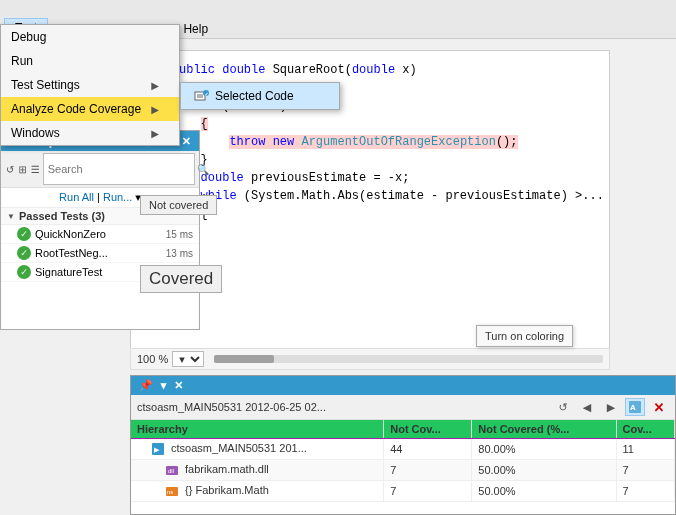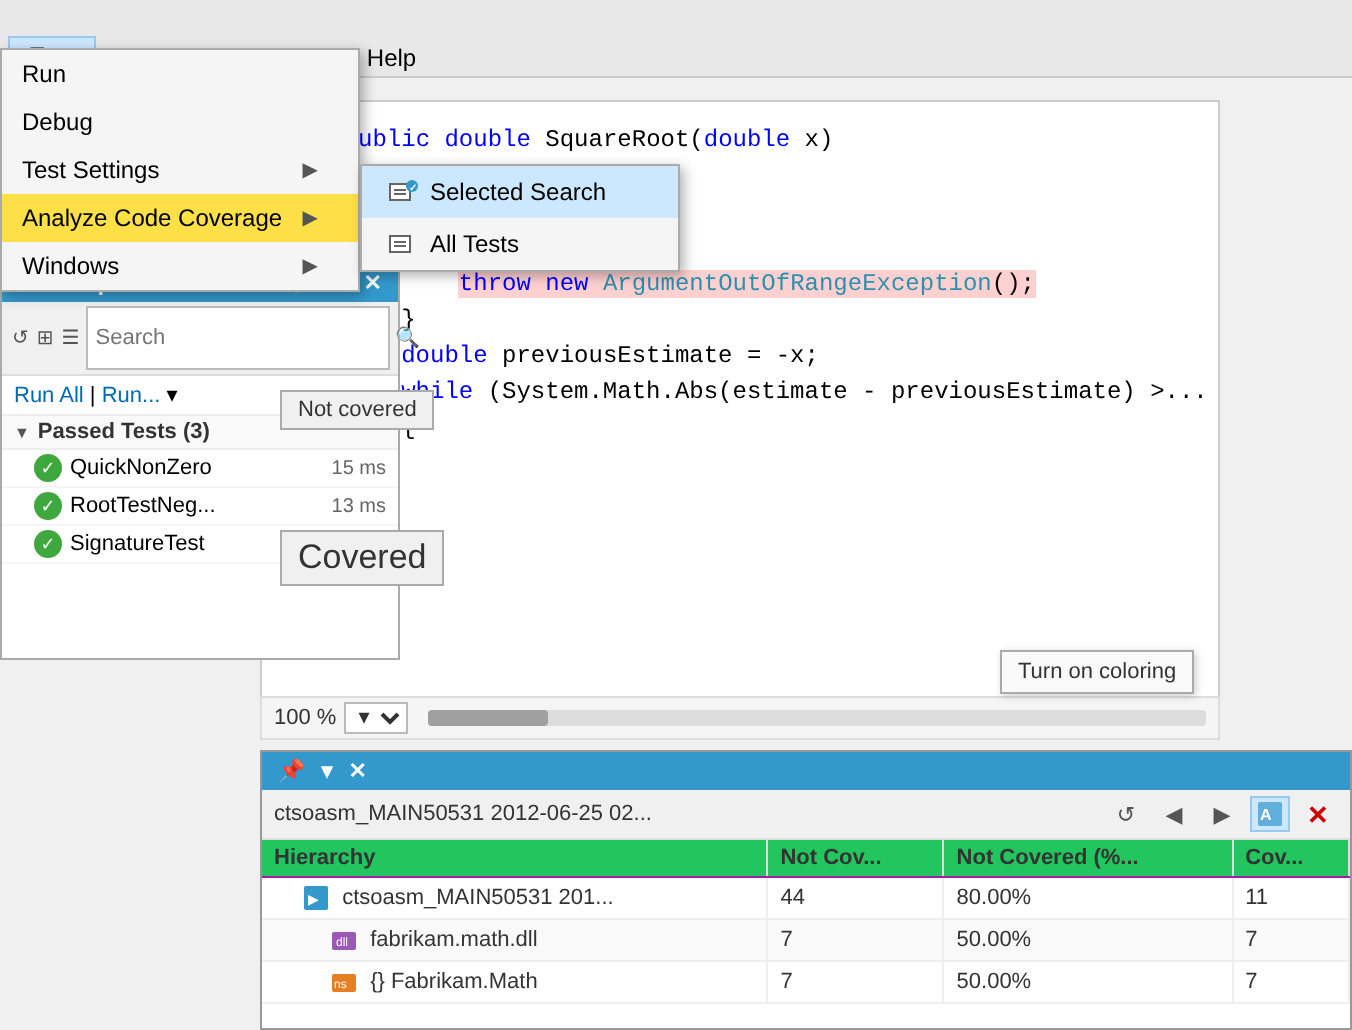--- a/index.html
+++ b/index.html
@@ -143,20 +143,21 @@
       border: 1px solid #bbb;
       height: 18px;
       padding: 15px 4px;
       font-size: 11px;
       background: #fff;
     }
     .run-row {
       padding: 3px 6px;
       border-bottom: 1px solid #eee;
       font-size: 11px;
+      text-align: center;
     }
     .run-link {
       color: #006bb3;
       cursor: pointer;
       text-decoration: none;
     }
     .passed-header {
       padding: 2px 6px;
       background: #f9f9f9;
       border-bottom: 1px solid #eee;
@@ -287,21 +288,21 @@
       width: 60px;
       height: 8px;
       background: #a0a0a0;
       border-radius: 2px;
     }
 
     
     .tooltip-coloring {
       position: absolute;
       top: 325px;
-      left: 500px;
+      left: 476px;
       background: #f9f9f9;
       border: 1px solid #aaa;
       padding: 4px 8px;
       font-size: 11px;
       color: #333;
       box-shadow: 1px 1px 4px rgba(0,0,0,0.2);
       z-index: 30;
     }
 
     
@@ -399,24 +400,24 @@
 
 <div class="menu-bar">
   <div class="menu-item active">Test</div>
   <div class="menu-item">Analyze</div>
   <div class="menu-item">Window</div>
   <div class="menu-item">Help</div>
 </div>
 
 <div class="dropdown" style="left:0; top:24px;">
   <div class="dropdown-item">
+    <span>Debug</span>
+  </div>
+  <div class="dropdown-item">
     <span>Run</span>
-  </div>
-  <div class="dropdown-item">
-    <span>Debug</span>
   </div>
   <div class="dropdown-item">
     <span>Test Settings</span>
     <span class="arrow">▶</span>
   </div>
   <div class="dropdown-item active">
     <span>Analyze Code Coverage</span>
     <span class="arrow">▶</span>
   </div>
   <div class="dropdown-item">
@@ -429,31 +430,21 @@
   <div class="submenu-item active">
     <span class="submenu-icon">
       <svg width="16" height="16" viewBox="0 0 16 16">
         <rect x="2" y="4" width="10" height="8" fill="#fff" stroke="#666" stroke-width="1"></rect>
         <line x1="4" y1="7" x2="10" y2="7" stroke="#666" stroke-width="1"></line>
         <line x1="4" y1="9" x2="10" y2="9" stroke="#666" stroke-width="1"></line>
         <circle cx="13" cy="5" r="3" fill="#3399cc"></circle>
         <text x="11.5" y="7.5" font-size="5" fill="white" font-weight="bold">✓</text>
       </svg>
     </span>
-    <span>Selected Search</span>
-  </div>
-  <div class="submenu-item">
-    <span class="submenu-icon">
-      <svg width="16" height="16" viewBox="0 0 16 16">
-        <rect x="2" y="4" width="10" height="8" fill="#fff" stroke="#666" stroke-width="1"></rect>
-        <line x1="4" y1="7" x2="10" y2="7" stroke="#666" stroke-width="1"></line>
-        <line x1="4" y1="9" x2="10" y2="9" stroke="#666" stroke-width="1"></line>
-      </svg>
-    </span>
-    <span>All Tests</span>
+    <span>Selected Code</span>
   </div>
 </div>
 
 <div class="code-editor">
   <div class="code-content">
     <div class="code-line">    <span class="code-keyword">public</span> <span class="code-keyword">double</span> SquareRoot(<span class="code-keyword">double</span> x)</div>
     <div class="code-line">    {</div>
     <div class="code-line">        <span class="code-keyword">if</span> (x &lt; 0.0)</div>
     <div class="code-line">        <span class="code-highlight-red">{</span></div>
     <div class="code-line">            <span class="code-highlight-red"><span class="code-keyword">throw</span> <span class="code-keyword">new</span> <span class="code-type">ArgumentOutOfRangeException</span>();</span></div>

